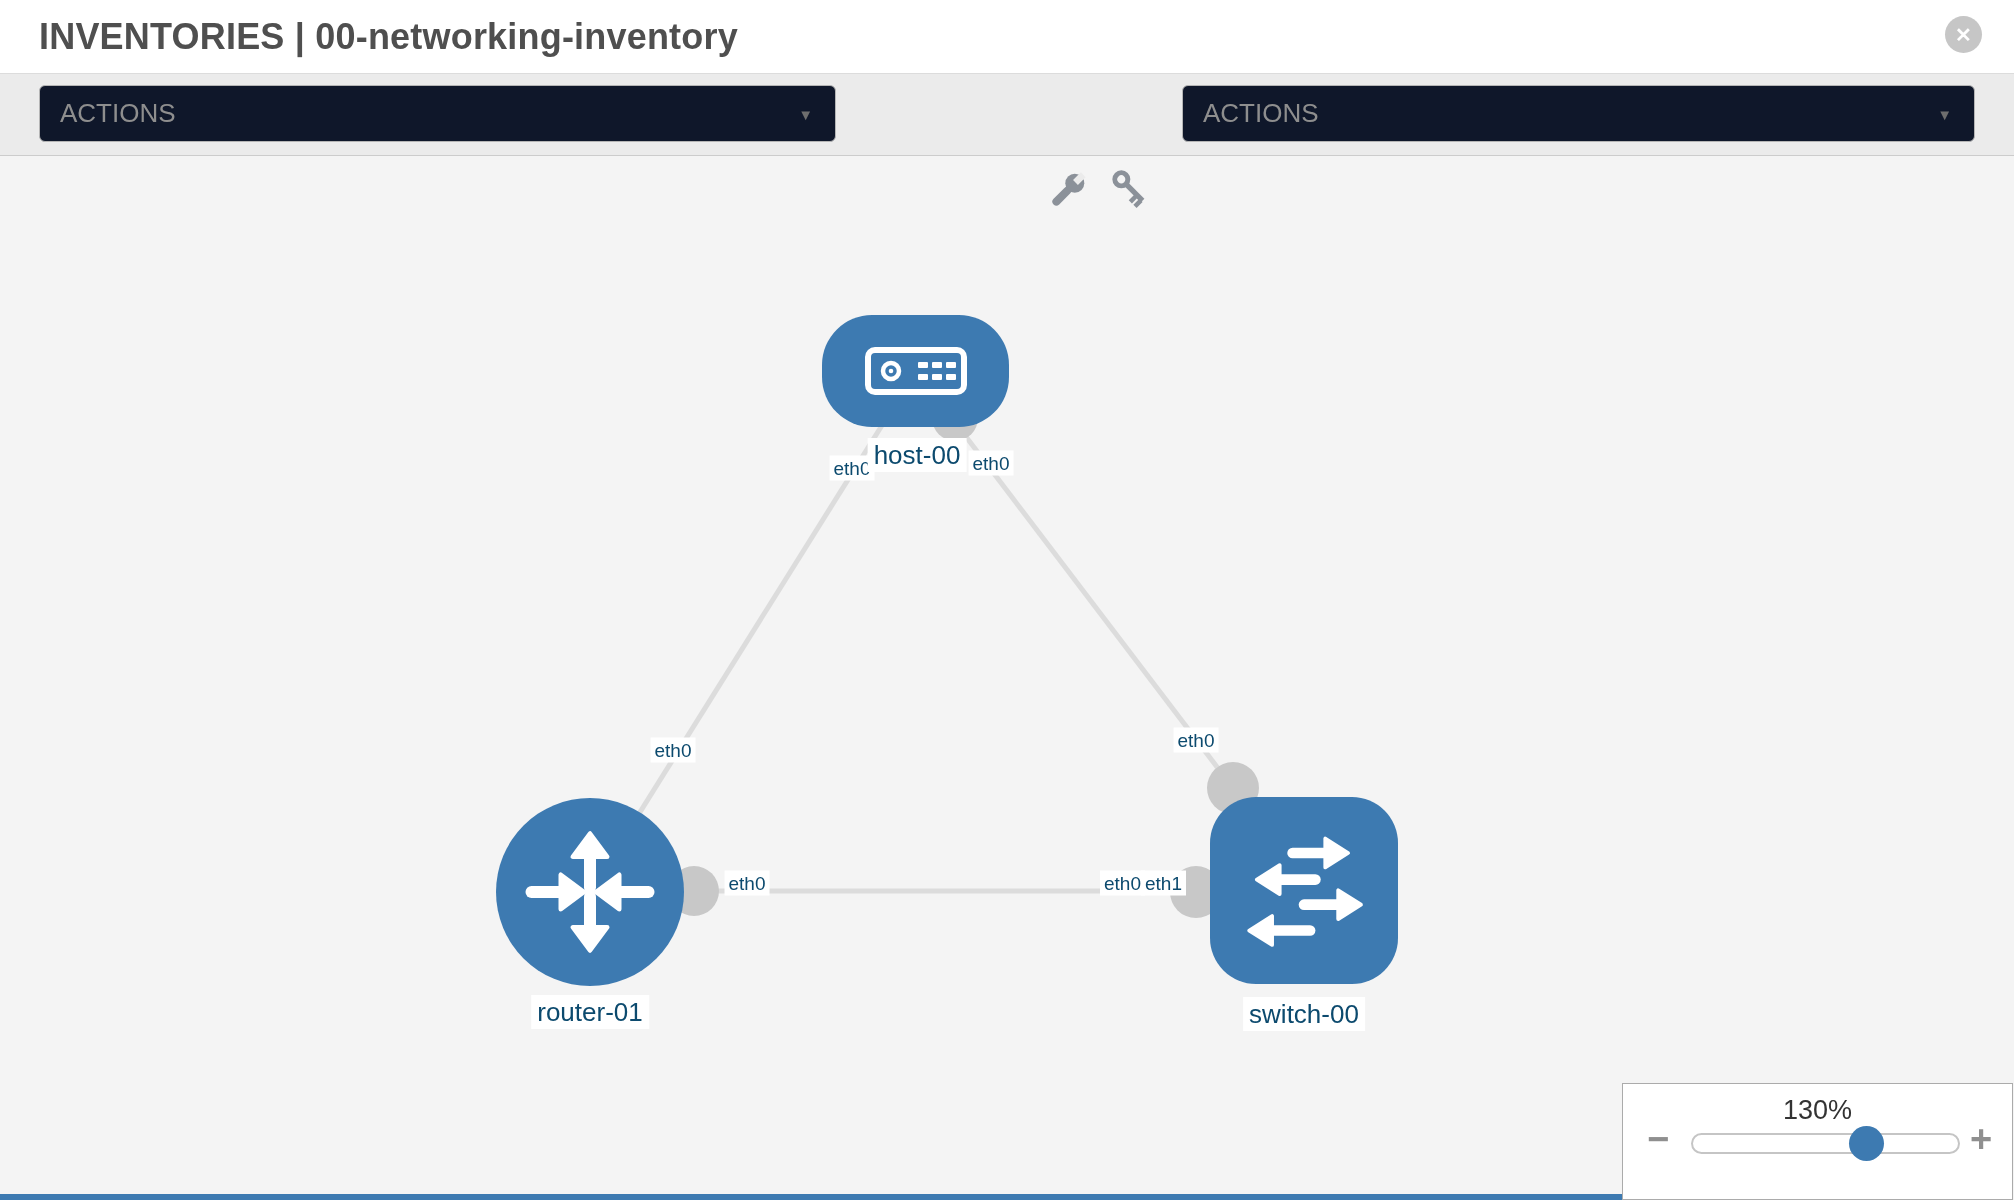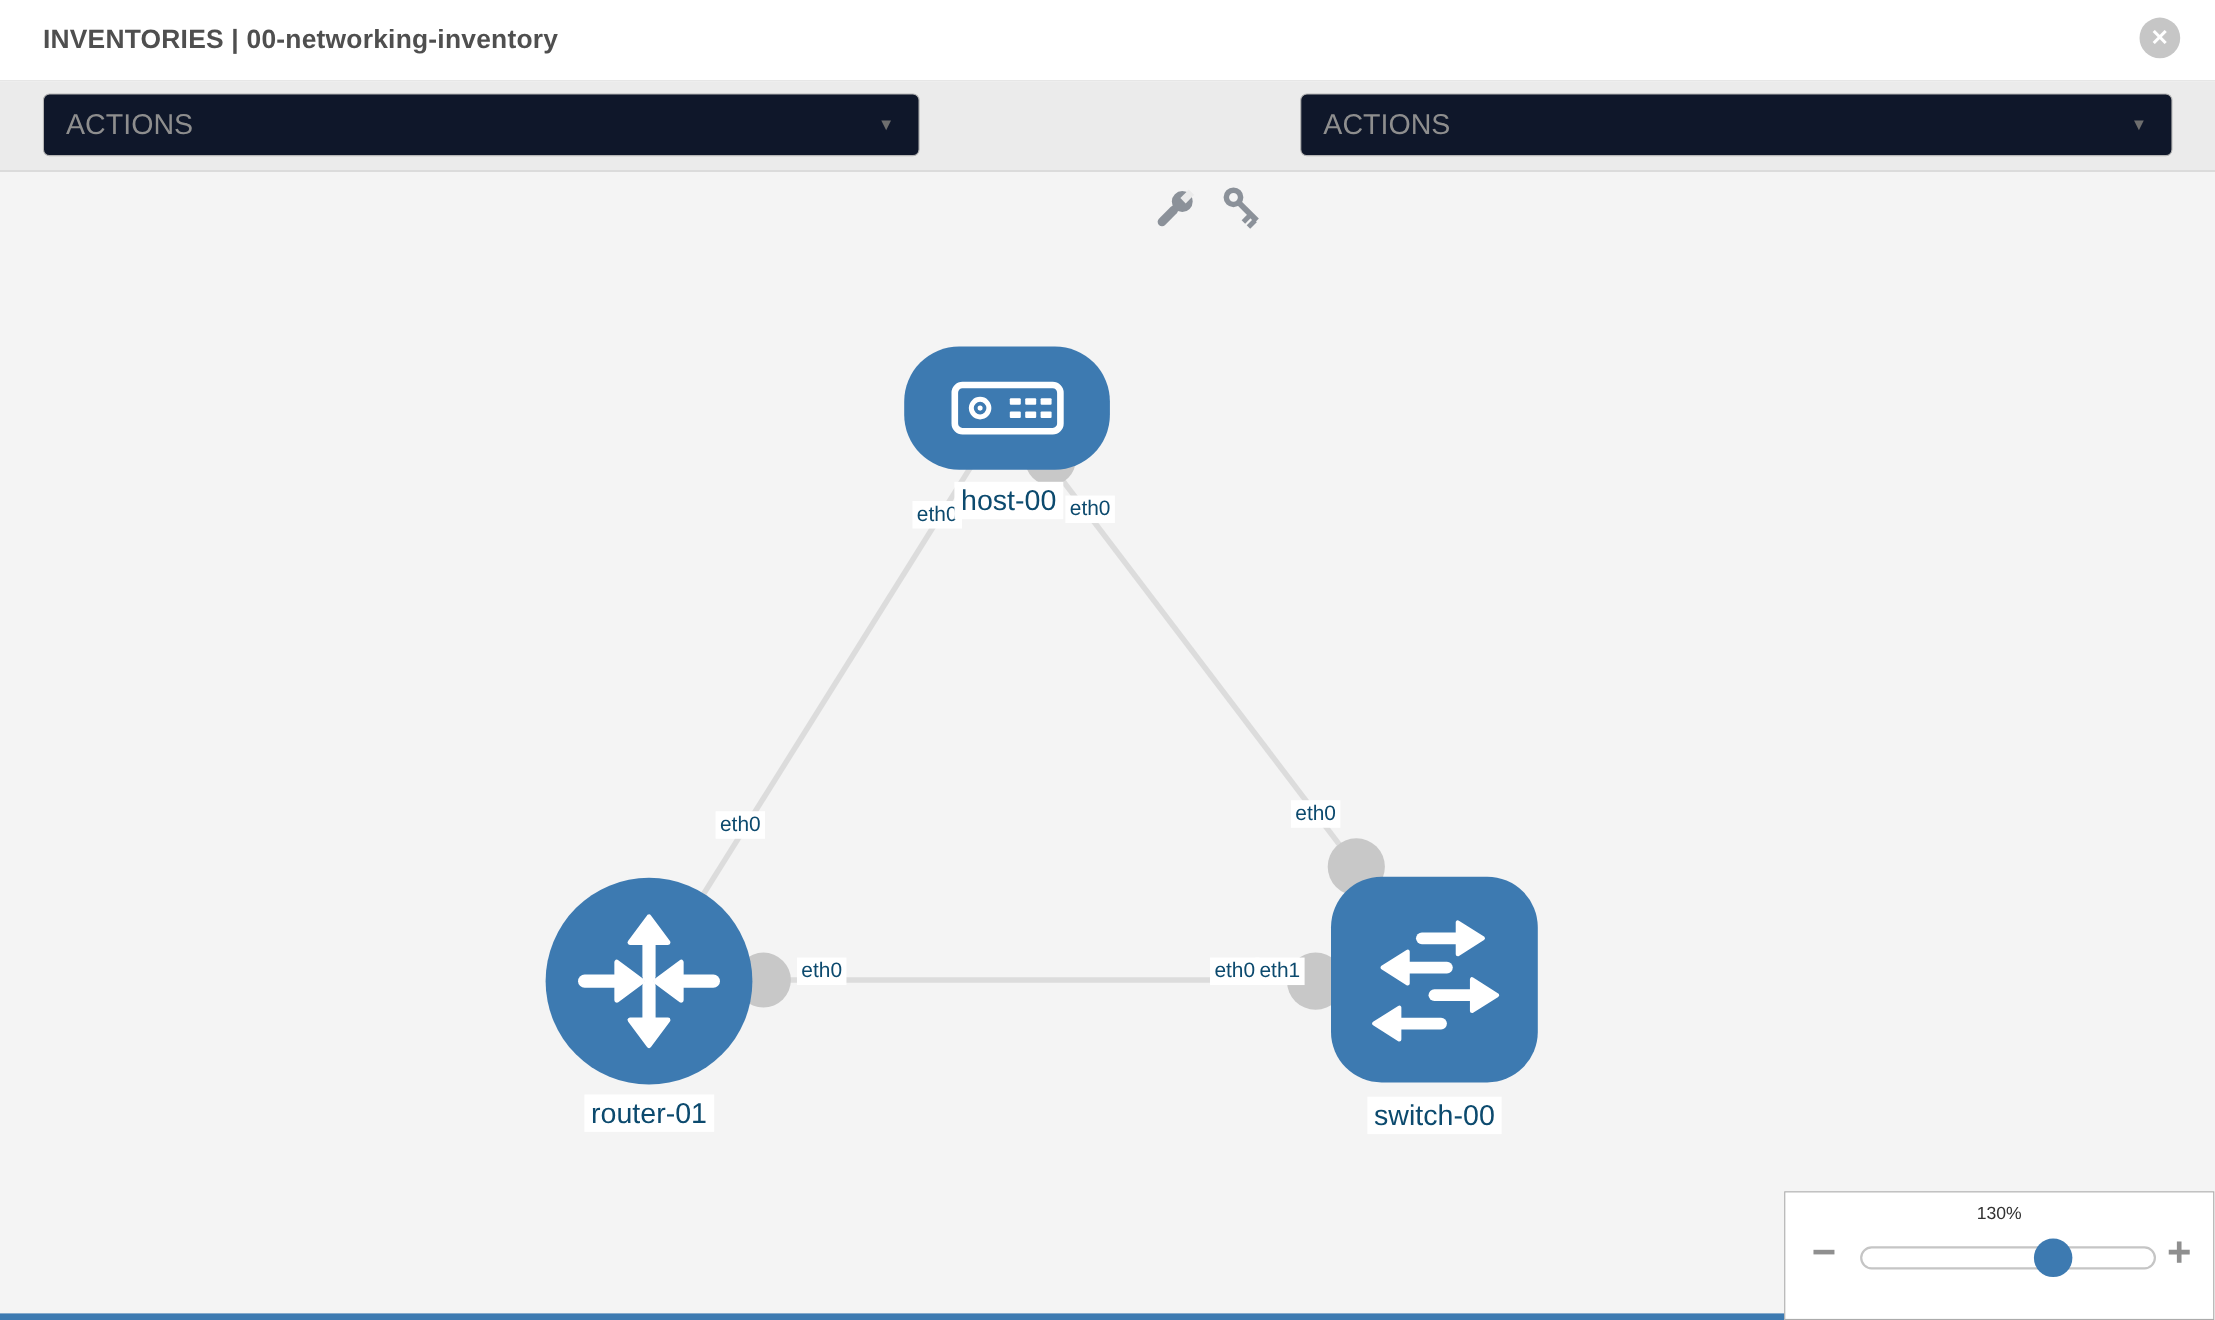--- a/index.html
+++ b/index.html
@@ -3,21 +3,21 @@
 <meta charset="utf-8">
 <style>
   html,body{margin:0;padding:0;background:#fff;}
   .screen{position:relative;width:2014px;height:1200px;overflow:hidden;
           font-family:"Liberation Sans",sans-serif;background:#fff;}
 
   
   .app-header{position:absolute;top:0;left:0;right:0;height:73px;background:#fff;
               border-bottom:1px solid #dcdcdc;z-index:6;}
   .app-title{position:absolute;left:39px;top:50%;transform:translateY(-50%);
-             font-size:24px;font-weight:bold;color:#4f4f4f;letter-spacing:.2px;}
+             font-size:36px;font-weight:bold;color:#4f4f4f;letter-spacing:.2px;}
   .close-btn{position:absolute;left:1945px;top:16px;width:37px;height:37px;border-radius:50%;
              background:#c6c6c6;color:#fff;display:flex;align-items:center;justify-content:center;
              font-size:20px;font-weight:bold;cursor:pointer;line-height:1;}
 
   
   .toolbar{position:absolute;top:74px;left:0;right:0;height:81px;background:#ebebeb;
            border-bottom:1px solid #cccccc;z-index:6;}
   .select-box{position:absolute;top:11px;height:57px;background:#0f172a;border:1px solid #b5b5b5;
               border-radius:6px;box-sizing:border-box;display:flex;align-items:center;
               padding:0 20px;color:#8e8e8e;font-size:26px;cursor:pointer;}
@@ -41,21 +41,21 @@
 
   .chip{position:absolute;z-index:3;background:#fff;color:#0c4a6e;white-space:nowrap;
         font-size:19px;line-height:23px;padding:1px 4px;transform:translate(-50%,-50%);}
   .chip.node-label{font-size:26px;line-height:30px;padding:2px 6px;}
   .chip.left-anchor{transform:translateY(-50%);}
 
   
   .zoom-panel{position:absolute;left:1622px;top:1083px;width:391px;height:117px;background:#fff;
               border:1px solid #ababab;box-sizing:border-box;z-index:5;}
   .zoom-value{position:absolute;top:11px;left:0;width:100%;text-align:center;color:#333;
-              font-size:16px;}
+              font-size:27px;}
   .zoom-minus,.zoom-plus{position:absolute;top:36px;font-size:38px;font-weight:bold;color:#8f8f8f;
               cursor:pointer;line-height:1;}
   .zoom-minus{left:24px;}
   .zoom-plus{left:347px;}
   .zoom-track{position:absolute;left:68px;top:49px;width:269px;height:21px;background:#fff;
               border:2px solid #c5c5c5;border-radius:12px;box-sizing:border-box;cursor:pointer;}
   .zoom-thumb{position:absolute;left:156px;top:-9px;width:35px;height:35px;border-radius:50%;
               background:#3d7ab1;cursor:grab;}
 
   .bottom-bar{position:absolute;left:0;bottom:0;width:1625px;height:6px;background:#3d7ab1;z-index:4;}

